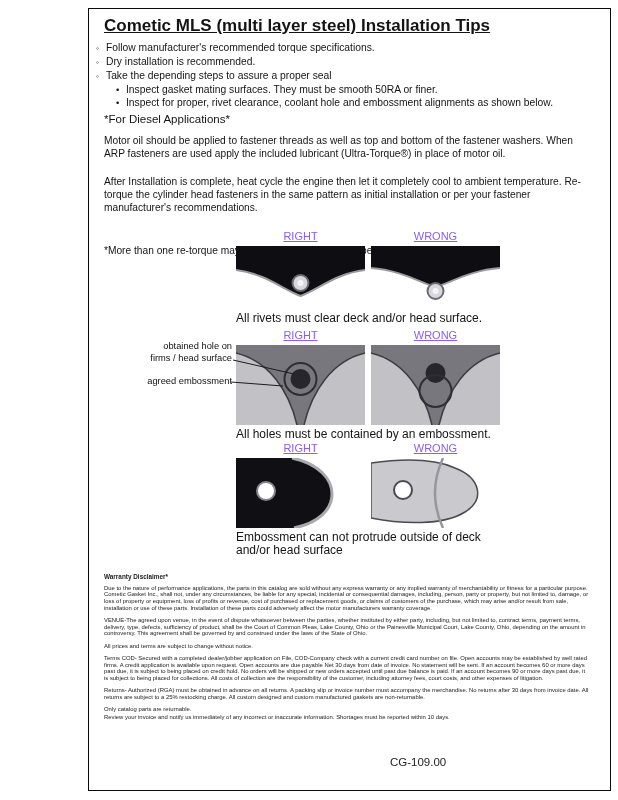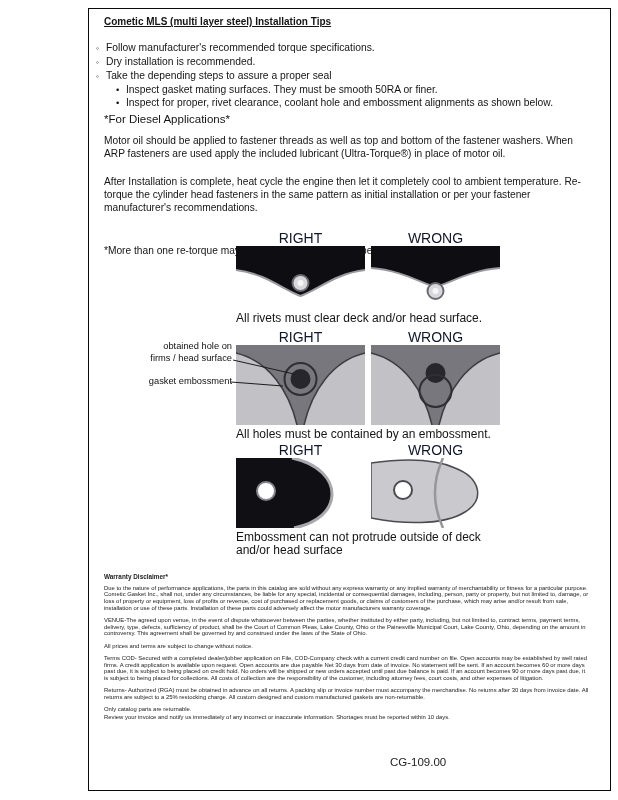--- a/index.html
+++ b/index.html
@@ -6,34 +6,34 @@
   html,body { background:#ffffff; }
   body {
     width:618px; height:800px;
     font-family:"Liberation Sans", sans-serif;
     color:#141414;
   }
   .page { position:relative; width:618px; height:800px; background:#ffffff; overflow:hidden; }
   .abs { position:absolute; }
   .border-rect { left:88px; top:8px; width:523px; height:783px; border:1.5px solid #0a0a0a; }
 
-  .title { left:104px; top:16px; font-size:10px; font-weight:bold; text-decoration:underline; white-space:nowrap; }
+  .title { left:104px; top:16px; font-size:17px; font-weight:bold; text-decoration:underline; white-space:nowrap; }
 
   .tips { left:96px; top:41px; font-size:10.3px; line-height:13px; width:500px; }
   .tip-row { display:flex; align-items:baseline; }
   .marker { width:10px; flex:0 0 10px; font-size:8.5px; }
   .sub { padding-left:20px; }
   .sub .marker { font-size:9.5px; }
 
   .body-block { left:104px; top:113px; width:482px; font-size:10.2px; line-height:13px; }
   .diesel-h { font-size:11.5px; font-weight:normal; margin-bottom:8px; }
   .p1 { margin-bottom:15px; }
   .p2 { margin-bottom:30px; }
 
-  .dg-label { width:129px; text-align:center; font-size:14px; color:#0f172a; }
+  .dg-label { width:129px; text-align:center; font-size:11px; color:#8b5cf6;text-decoration:underline; }
   .dg-img { width:129px; display:block; }
   .caption { font-size:12px; line-height:13px; }
   .small-label { font-size:9.3px; line-height:11.5px; text-align:right; color:#111; }
 
   .legal { left:104px; top:574px; width:486px; font-size:5.9px; line-height:6.7px; color:#1b1b1b; }
   .legal .lh { font-size:6.4px; font-weight:bold; margin-bottom:4px; }
   .legal p { margin-bottom:5.5px; }
   .legal .tight { margin-bottom:1.5px; }
 
   .code { left:390px; top:756px; font-size:11.5px; color:#222; }
@@ -101,21 +101,21 @@
   </div>
   <div class="abs caption" style="left:236px; top:312px; width:300px;">All rivets must clear deck and/or head surface.</div>
 
   <div class="abs dg-label" style="left:236px; top:329px;">RIGHT</div>
   <div class="abs dg-label" style="left:371px; top:329px;">WRONG</div>
 
   <div class="abs small-label" style="left:128px; top:341px; width:104px;">
     <div>obtained hole on</div>
     <div>firms / head surface</div>
   </div>
-  <div class="abs small-label" style="left:112px; top:376px; width:120px;">gasket embossment</div>
+  <div class="abs small-label" style="left:112px; top:376px; width:120px;">agreed embossment</div>
 
   <div class="abs dg-img" style="left:236px; top:345px;">
     <svg viewBox="0 0 129 80" width="129" height="80">
       <rect width="129" height="80" fill="#c2c2c6"></rect>
       <path d="M0,0 H129 V8 C 96,16 76,46 68,80 H61 C 53,46 33,16 0,8 Z" fill="#77777d"></path>
       <path d="M0,8 C 33,16 53,46 61,80" stroke="#3c3c42" stroke-width="1.5" fill="none"></path>
       <path d="M129,8 C 96,16 76,46 68,80" stroke="#3c3c42" stroke-width="1.5" fill="none"></path>
       <circle cx="64.5" cy="34" r="16" fill="none" stroke="#2e2e34" stroke-width="2"></circle>
       <circle cx="64.5" cy="34" r="10" fill="#26262c"></circle>
     </svg>

